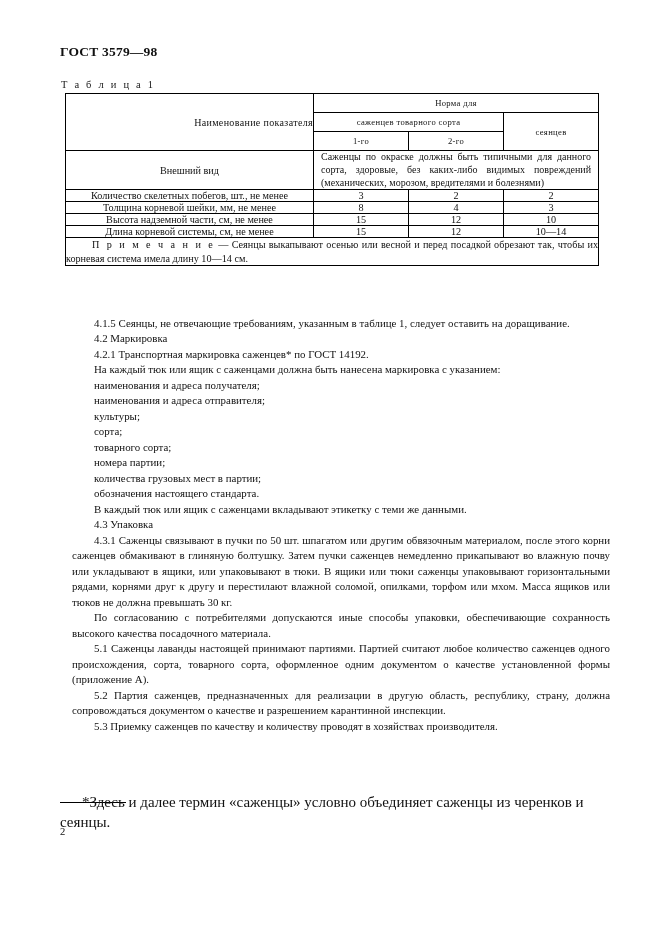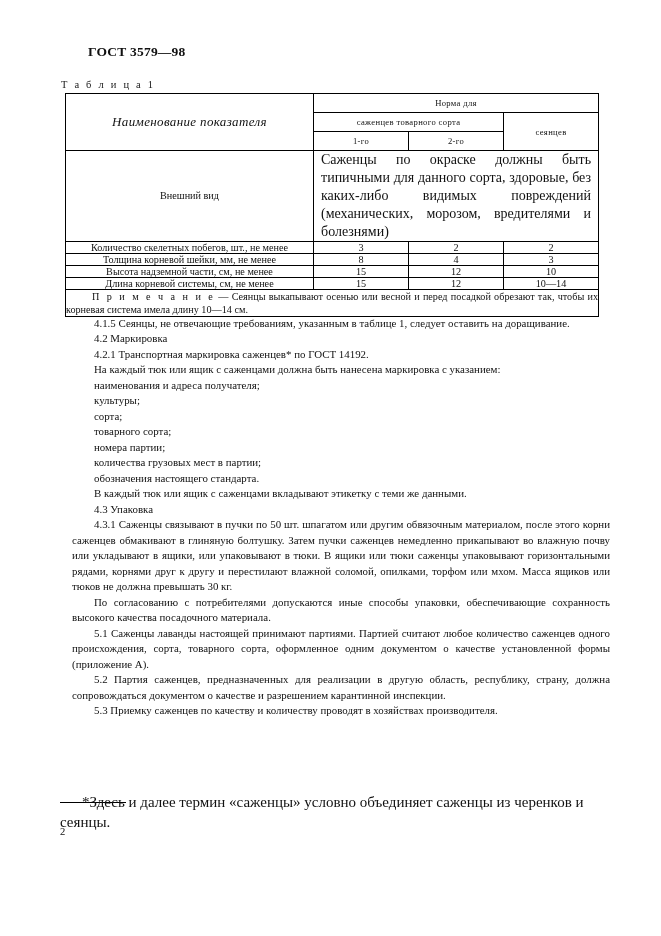--- a/index.html
+++ b/index.html
@@ -24,21 +24,20 @@
   }
 
   
   .gost-head {
     position: absolute;
     left: 60px;
     top: 44px;
     font-size: 13.5px;
     font-weight: bold;
     letter-spacing: 0.2px;
-    margin-left: 28px;
   }
 
   
   .table-caption {
     position: absolute;
     left: 61px;
     top: 79px;
     font-size: 10.5px;
     letter-spacing: 2.2px;
     color: #1a1a1a;
@@ -67,38 +66,37 @@
     font-size: 8.6px;
     letter-spacing: 0.35px;
     padding: 4px 3px;
   }
   .col-name { width: 248px; }
   .col-v1   { width: 95px; }
   .col-v2   { width: 95px; }
   .col-v3   { width: 95px; }
 
   td.name-head {
-    text-align: center;
-    font-size: 13px;
+    text-align: right;
+    font-size: 10px;
     letter-spacing: 0.35px;
-    font-style: italic;
   }
   td.rowlabel {
     padding: 2px 5px 2px 8px;
     font-size: 10.2px;
     text-align: center;
   }
   td.val {
     text-align: center;
     font-size: 10.2px;
     padding: 2px 3px;
   }
   td.appearance {
     text-align: center;
-    font-size: 14px;
+    font-size: 10px;
     padding: 3px 6px 4px 6px;
     line-height: 1.28;
   }
   td.appearance .ap-inner {
     text-align: justify;
     text-align-last: left;
     display: inline-block;
     max-width: 270px;
   }
   td.note {
@@ -229,20 +227,21 @@
       </tr>
     </tbody>
   </table>
 
   <div class="body-block">
     <p>4.1.5  Сеянцы, не отвечающие требованиям, указанным в таблице 1, следует оставить на доращивание.</p>
     <p>4.2  Маркировка</p>
     <p>4.2.1  Транспортная маркировка саженцев* по ГОСТ 14192.</p>
     <p>На каждый тюк или ящик с саженцами должна быть нанесена маркировка с указанием:</p>
     <p class="listline">наименования и адреса получателя;</p>
+    <p class="listline">наименования и адреса отправителя;</p>
     <p class="listline">культуры;</p>
     <p class="listline">сорта;</p>
     <p class="listline">товарного сорта;</p>
     <p class="listline">номера партии;</p>
     <p class="listline">количества грузовых мест в партии;</p>
     <p class="listline">обозначения настоящего стандарта.</p>
     <p>В каждый тюк или ящик с саженцами вкладывают этикетку с теми же данными.</p>
     <p>4.3  Упаковка</p>
     <p>4.3.1  Саженцы связывают в пучки по 50 шт. шпагатом или другим обвязочным материалом, после этого корни саженцев обмакивают в глиняную болтушку. Затем пучки саженцев немедленно прикапывают во влажную почву или укладывают в ящики, или упаковывают в тюки. В ящики или тюки саженцы упаковывают горизонтальными рядами, корнями друг к другу и перестилают влажной соломой, опилками, торфом или мхом. Масса ящиков или тюков не должна превышать 30 кг.</p>
     <p>По согласованию с потребителями допускаются иные способы упаковки, обеспечивающие сохранность высокого качества посадочного материала.</p>

